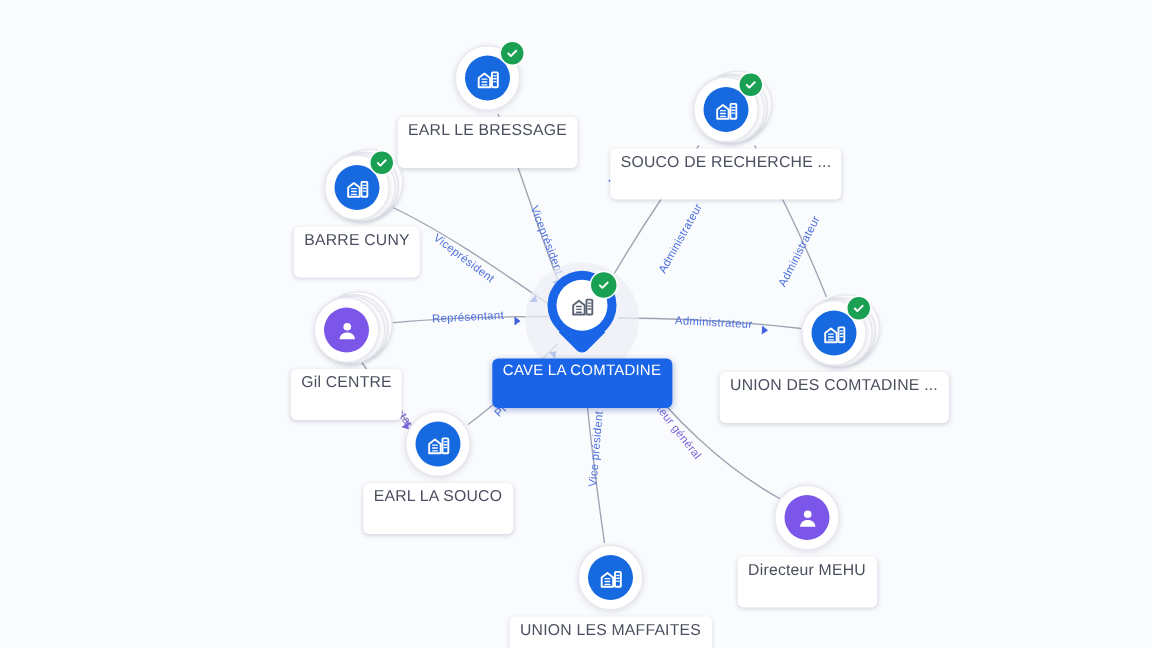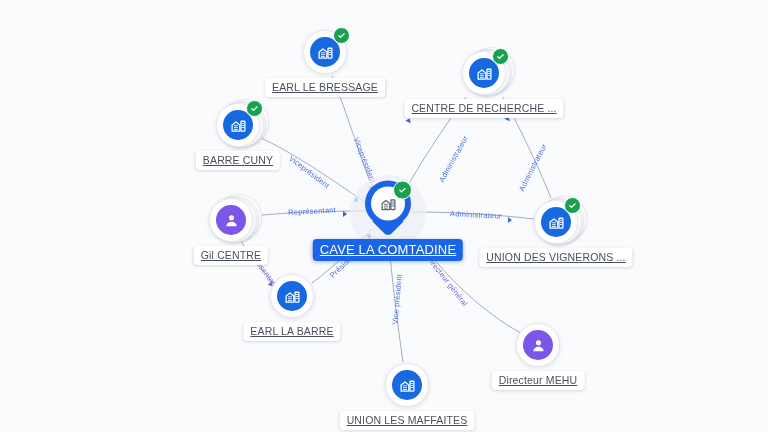--- a/index.html
+++ b/index.html
@@ -83,29 +83,28 @@
   .node-label {
     position: absolute;
     left: 50%;
     top: 26px;
     transform: translateX(-50%);
     white-space: nowrap;
     background: #ffffff;
     color: #4a4f5e;
     font-size: 10.5px;
     letter-spacing: .15px;
-    padding: 3px 7px 4px 7px;
+    padding: 3px 7px 19px 7px;
     border-radius: 4px;
     box-shadow: 0 1px 3px rgba(30,40,80,.17);
-    text-decoration: underline;
   }
   .node-label.selected {
     background: #1a64e8;
     color: #ffffff;
-    font-size: 13px;
+    font-size: 10px;
     box-shadow: 0 1px 4px rgba(20,60,160,.35);
     text-align: center;
   }
   
   .center-halo {
     position: absolute;
     left: 50%; top: 50%;
     transform: translate(-50%, -50%);
     width: 76px; height: 76px;
     border-radius: 50%;
@@ -271,21 +270,21 @@
                 <path d="M17.1 9.2h2.3M17.1 12h2.3M17.1 14.8h2.3" stroke="#ffffff" stroke-width="1.2" stroke-linecap="round"></path>
               </svg>
             </div>
           </div>
           <div class="badge-check">
             <svg width="9" height="9" viewBox="0 0 24 24" aria-hidden="true">
               <path d="M5 12.5l4.5 4.5L19 7.5" fill="none" stroke="#ffffff" stroke-width="3.4" stroke-linecap="round" stroke-linejoin="round"></path>
             </svg>
           </div>
         </div>
-        <div class="node-label">CENTRE DE RECHERCHE ...</div>
+        <div class="node-label">SOUCO DE RECHERCHE ...</div>
       </div>
       <div class="node" style="left: 238px; top: 125px;">
         <div class="node-stack">
           <div class="stack-layer l1"></div>
           <div class="stack-layer l2"></div>
           <div class="stack-layer l3"></div>
           <div class="node-circle">
             <div class="icon-disc company">
               <svg width="17" height="17" viewBox="0 0 24 24" aria-hidden="true">
                 <path d="M3 20V11.2L8.4 7l5.4 4.2V20z" fill="none" stroke="#ffffff" stroke-width="1.8" stroke-linejoin="round"></path>
@@ -333,36 +332,36 @@
                 <path d="M17.1 9.2h2.3M17.1 12h2.3M17.1 14.8h2.3" stroke="#ffffff" stroke-width="1.2" stroke-linecap="round"></path>
               </svg>
             </div>
           </div>
           <div class="badge-check">
             <svg width="9" height="9" viewBox="0 0 24 24" aria-hidden="true">
               <path d="M5 12.5l4.5 4.5L19 7.5" fill="none" stroke="#ffffff" stroke-width="3.4" stroke-linecap="round" stroke-linejoin="round"></path>
             </svg>
           </div>
         </div>
-        <div class="node-label">UNION DES VIGNERONS ...</div>
+        <div class="node-label">UNION DES COMTADINE ...</div>
       </div>
       <div class="node" style="left: 292px; top: 296px;">
         <div class="node-stack">
           <div class="node-circle">
             <div class="icon-disc company">
               <svg width="17" height="17" viewBox="0 0 24 24" aria-hidden="true">
                 <path d="M3 20V11.2L8.4 7l5.4 4.2V20z" fill="none" stroke="#ffffff" stroke-width="1.8" stroke-linejoin="round"></path>
                 <path d="M6.2 12.4h4.4M6.2 15.1h4.4M6.2 17.8h4.4" stroke="#ffffff" stroke-width="1.3" stroke-linecap="round"></path>
                 <rect x="15.5" y="6" width="5.5" height="14" rx="0.8" fill="none" stroke="#ffffff" stroke-width="1.8"></rect>
                 <path d="M17.1 9.2h2.3M17.1 12h2.3M17.1 14.8h2.3" stroke="#ffffff" stroke-width="1.2" stroke-linecap="round"></path>
               </svg>
             </div>
           </div>
         </div>
-        <div class="node-label">EARL LA BARRE</div>
+        <div class="node-label">EARL LA SOUCO</div>
       </div>
       <div class="node" style="left: 538px; top: 345px;">
         <div class="node-stack">
           <div class="node-circle">
             <div class="icon-disc person">
               <svg width="17" height="17" viewBox="0 0 24 24" aria-hidden="true">
                 <circle cx="12" cy="8.2" r="3.6" fill="#ffffff"></circle>
                 <path d="M4.8 20c0-4 3.3-6.4 7.2-6.4S19.2 16 19.2 20z" fill="#ffffff"></path>
               </svg>
             </div>

